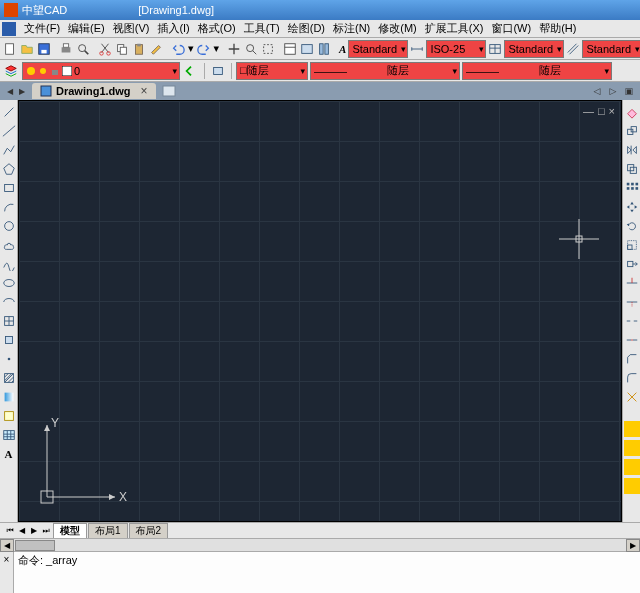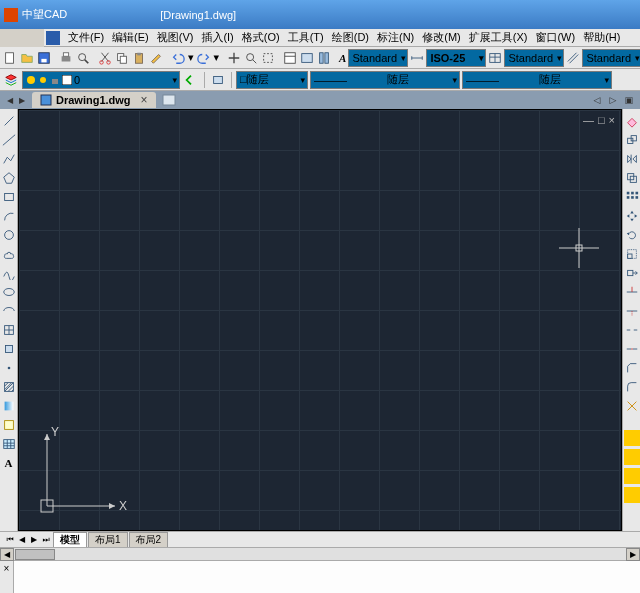--- a/index.html
+++ b/index.html
@@ -1,26 +1,26 @@
 <!DOCTYPE html>
 <html><head>
 <meta charset="utf-8">
 <style>
 *{box-sizing:border-box;margin:0;padding:0;font-family:"Microsoft YaHei","SimSun",Arial,sans-serif;font-size:11px;}
 body{width:640px;height:593px;background:#d4d0c8;overflow:hidden;position:relative;}
-.titlebar{height:29px;background:linear-gradient(#5fa4e8,#3b7bc4);display:flex;align-items:center;padding:0 4px;color:#fff;}
+.titlebar{height:20px;background:linear-gradient(#5fa4e8,#3b7bc4);display:flex;align-items:center;padding:0 4px;color:#fff;}
 .titlebar .icon{width:14px;height:14px;background:#d40;margin-right:4px;}
-.menubar{height:18px;background:#e8e8e8;display:flex;align-items:center;padding:0 2px;border-bottom:1px solid #aaa;margin-left:44px;}
+.menubar{height:18px;background:#e8e8e8;display:flex;align-items:center;padding:0 2px;border-bottom:1px solid #aaa;}
 .menubar .icon{width:14px;height:14px;background:#2a5caa;margin-right:4px;}
 .menubar span{padding:0 4px;cursor:default;}
 .toolbar1{height:22px;background:#e8e8e8;display:flex;align-items:center;padding:0 2px;border-bottom:1px solid #aaa;gap:1px;}
 .tbtn{width:18px;height:18px;display:flex;align-items:center;justify-content:center;border:1px solid transparent;}
 .tbtn svg{width:14px;height:14px;}
 .sep{width:1px;height:16px;background:#aaa;margin:0 2px;}
-.dd{height:18px;border:1px solid #7a7a7a;background:#0369a1;display:flex;align-items:center;padding:0 3px;min-width:60px;position:relative;}
+.dd{height:18px;border:1px solid #7a7a7a;background:#ef4444;display:flex;align-items:center;padding:0 3px;min-width:60px;position:relative;}
 .dd::after{content:"▾";position:absolute;right:2px;font-size:9px;}
 .toolbar2{height:22px;background:#e8e8e8;display:flex;align-items:center;padding:0 2px;border-bottom:1px solid #aaa;gap:2px;}
 .tabrow{height:18px;background:#8a9cb0;display:flex;align-items:center;padding:0 4px;}
 .tabrow .nav{width:12px;height:14px;display:flex;align-items:center;justify-content:center;color:#333;font-size:8px;}
 .tab{background:#d4d0c8;padding:1px 8px;border-radius:3px 3px 0 0;display:flex;align-items:center;gap:4px;margin-left:4px;}
 .tab .fi{width:12px;height:12px;}
 .tab .x{font-size:12px;margin-left:6px;color:#444;}
 .newtab{width:16px;height:14px;margin-left:6px;}
 .tabright{margin-left:auto;display:flex;gap:2px;}
 .trbtn{width:14px;height:14px;font-size:9px;display:flex;align-items:center;justify-content:center;color:#333;}
@@ -52,21 +52,21 @@
 .cmd{flex:1;background:#fdfdfd;padding:2px 4px;font-family:"SimSun",monospace;font-size:11px;line-height:13px;overflow:hidden;}
 .cmdhist div{white-space:pre;}
 </style>
 </head>
 <body>
 
 <div class="titlebar">
   <div class="icon"></div>
   <span>中望CAD</span>
   <span style="margin:0 4px;opacity:.7;">&nbsp;</span>
-  <span style="margin-left:82px;">[Drawing1.dwg]</span>
+  <span style="margin-left:60px;">[Drawing1.dwg]</span>
 </div>
 
 <div class="menubar">
   <div class="icon"></div>
   <span>文件(F)</span>
   <span>编辑(E)</span>
   <span>视图(V)</span>
   <span>插入(I)</span>
   <span>格式(O)</span>
   <span>工具(T)</span>
@@ -185,21 +185,21 @@
   <div class="tbtn" style="font-weight:bold;font-style:italic;font-family:serif;">A</div>
   <div class="dd" style="width:68px;">
       <span>Standard</span>
     </div>
   <div class="tbtn">
       <svg viewBox="0 0 16 16">
         <line x1="2" y1="8" x2="14" y2="8" stroke="#357"></line>
         <path d="M2 6v4M14 6v4" stroke="#357"></path>
       </svg>
     </div>
-  <div class="dd" style="width:62px;font-weight:bold;">
+  <div class="dd" style="width:62px;">
       <span>ISO-25</span>
     </div>
   <div class="tbtn">
       <svg viewBox="0 0 16 16">
         <rect x="2" y="3" width="12" height="10" fill="none" stroke="#357"></rect>
         <line x1="2" y1="7" x2="14" y2="7" stroke="#357"></line>
         <line x1="8" y1="3" x2="8" y2="13" stroke="#357"></line>
       </svg>
     </div>
   <div class="dd" style="width:68px;">
@@ -537,17 +537,18 @@
   <div class="sbtrack">
       <div class="sbthumb"></div>
     </div>
   <div class="sbbtn">▶</div>
 </div>
 
 <div class="cmdarea">
   <div class="cmdclose">×</div>
   <div class="cmd">
     <div class="cmdhist">
+      <div>命令: _array</div>
 
     </div>
 
   </div>
 </div>
 
 </body></html>

